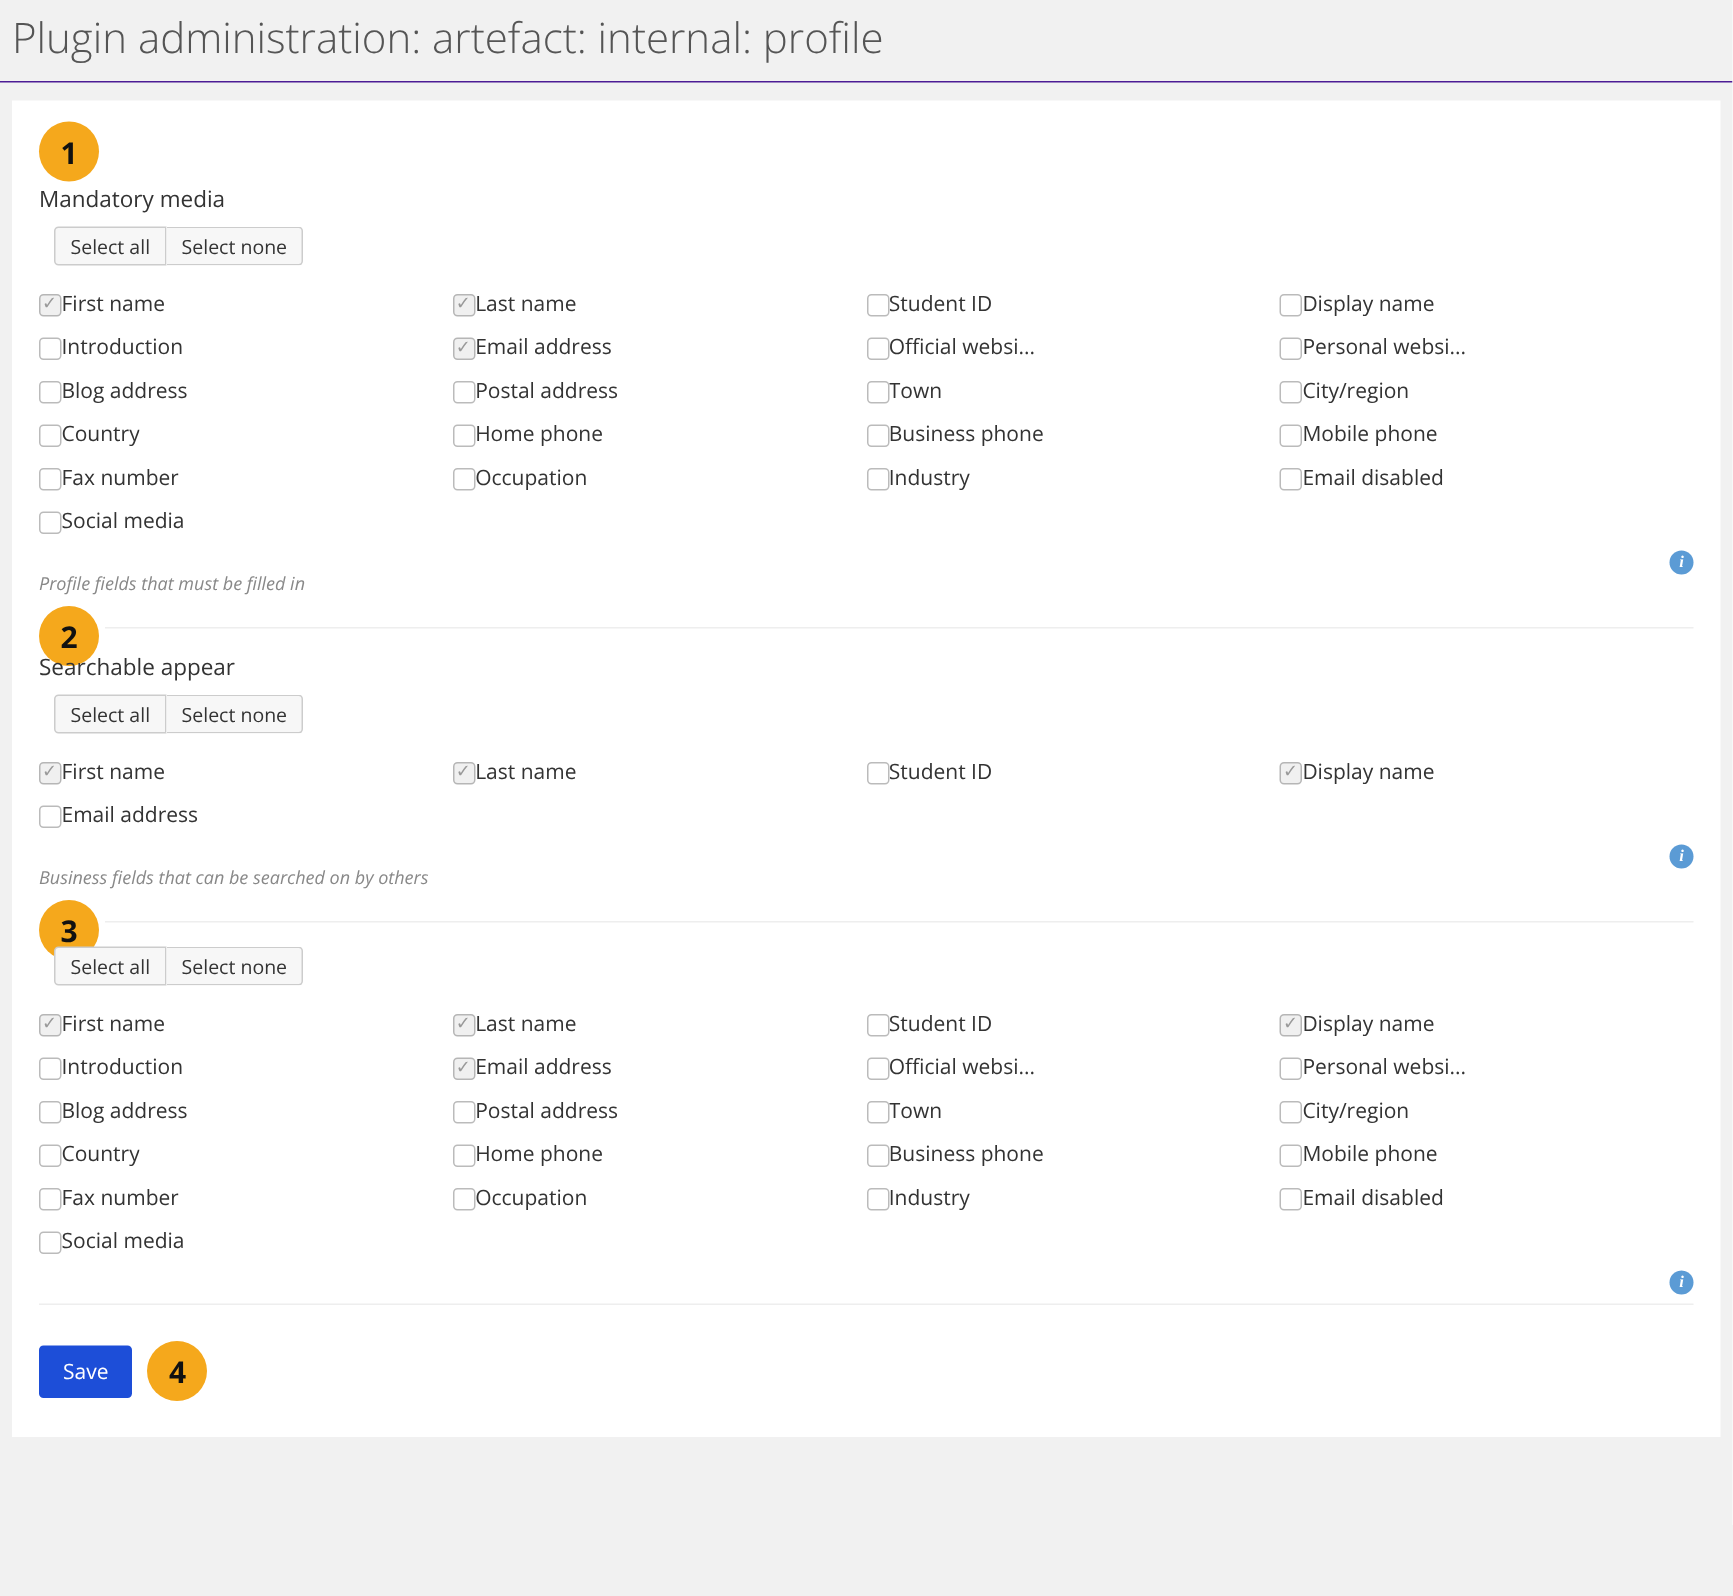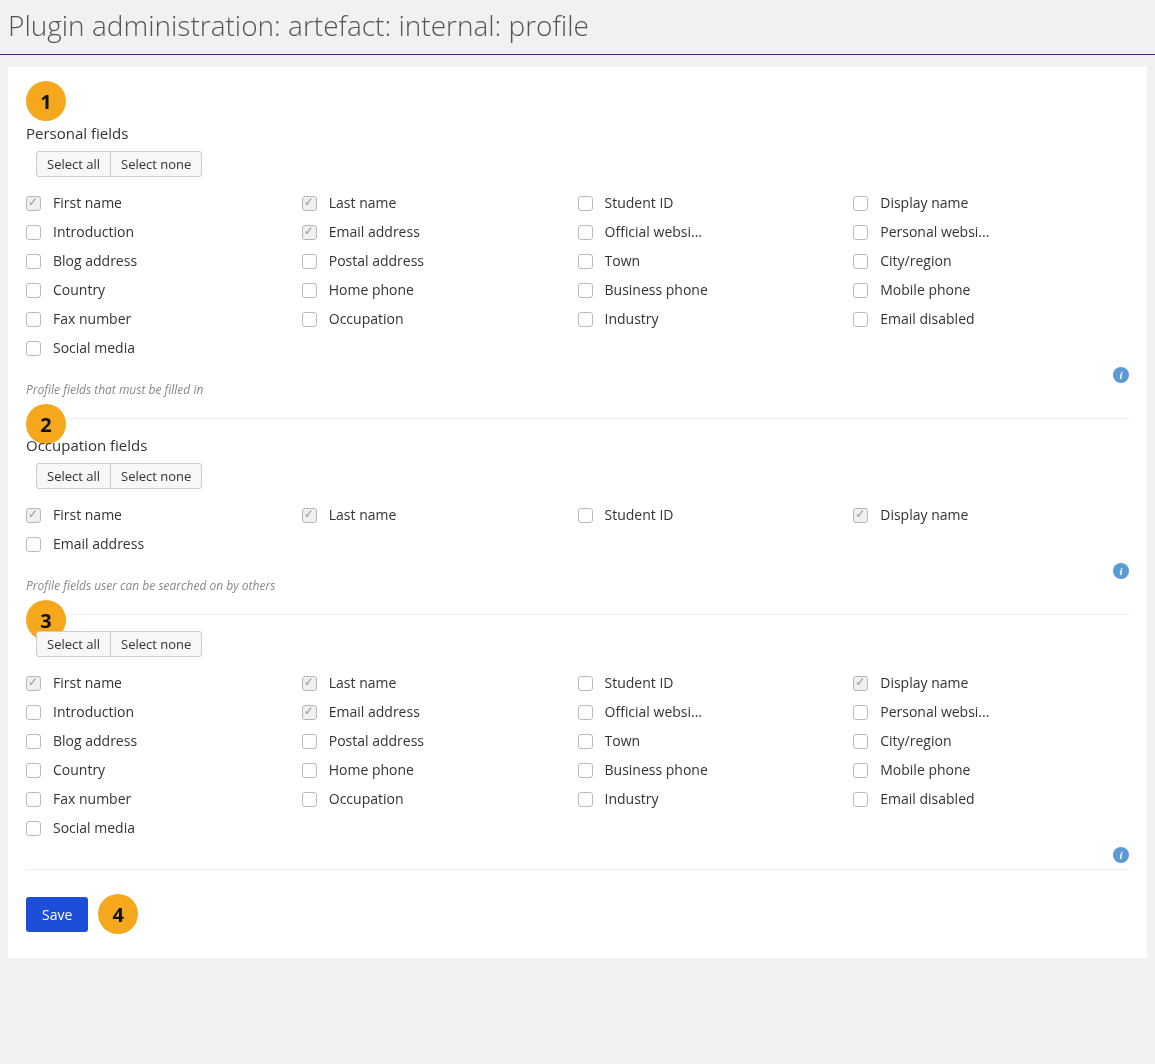--- a/index.html
+++ b/index.html
@@ -62,21 +62,21 @@
   .btn-small + .btn-small { border-left: none; }
   .btn-small:first-child { border-radius: 3px 0 0 3px; }
   .btn-small:last-child { border-radius: 0 3px 3px 0; }
   .checkbox-grid::after { content:""; display:block; clear:both; }
   .checkbox-item {
     float: left;
     width: 25%;
     padding: 2px 12px 8px 0;
     display: flex;
     align-items: flex-start;
-    gap: 12px;
+    gap: 0;
   }
   .checkbox-item input[type="checkbox"] {
     width: 15px;
     height: 15px;
     appearance: none;
     border: 1px solid #bbb;
     border-radius: 3px;
     background: #fff;
     position: relative;
     top: 3px;
@@ -165,21 +165,21 @@
 <body>
 
 <div class="page-header">
   <h1>Plugin administration: artefact: internal: profile</h1>
 </div>
 
 <div class="panel">
 
   <div class="section">
     <div><span class="callout">1</span></div>
-    <div class="legend">Personal fields</div>
+    <div class="legend">Mandatory media</div>
     <div class="btn-group">
       <button class="btn-small">Select all</button>
       <button class="btn-small">Select none</button>
     </div>
     <div class="checkbox-grid">
         <div class="checkbox-item">
           <input type="checkbox" disabled="" checked="" style="">
           <label>First name</label>
         </div>
         <div class="checkbox-item">
@@ -265,21 +265,21 @@
       </div>
     <div class="help-row">
       <span class="help-text">Profile fields that must be filled in</span>
       <span class="info-icon">i</span>
     </div>
   </div>
 
   <div class="section">
     <div><span class="callout">2</span></div>
     <hr class="sep offset">
-    <div class="legend">Occupation fields</div>
+    <div class="legend">Searchable appear</div>
     <div class="btn-group">
       <button class="btn-small">Select all</button>
       <button class="btn-small">Select none</button>
     </div>
     <div class="checkbox-grid">
         <div class="checkbox-item">
           <input type="checkbox" disabled="" checked="" style="">
           <label>First name</label>
         </div>
         <div class="checkbox-item">
@@ -293,21 +293,21 @@
         <div class="checkbox-item">
           <input type="checkbox" disabled="" checked="" style="">
           <label>Display name</label>
         </div>
         <div class="checkbox-item">
           <input type="checkbox" style="">
           <label>Email address</label>
         </div>
       </div>
     <div class="help-row">
-      <span class="help-text">Profile fields user can be searched on by others</span>
+      <span class="help-text">Business fields that can be searched on by others</span>
       <span class="info-icon">i</span>
     </div>
   </div>
 
   <div class="section">
     <div><span class="callout">3</span></div>
     <hr class="sep offset">
     <div class="btn-group">
       <button class="btn-small">Select all</button>
       <button class="btn-small">Select none</button>

